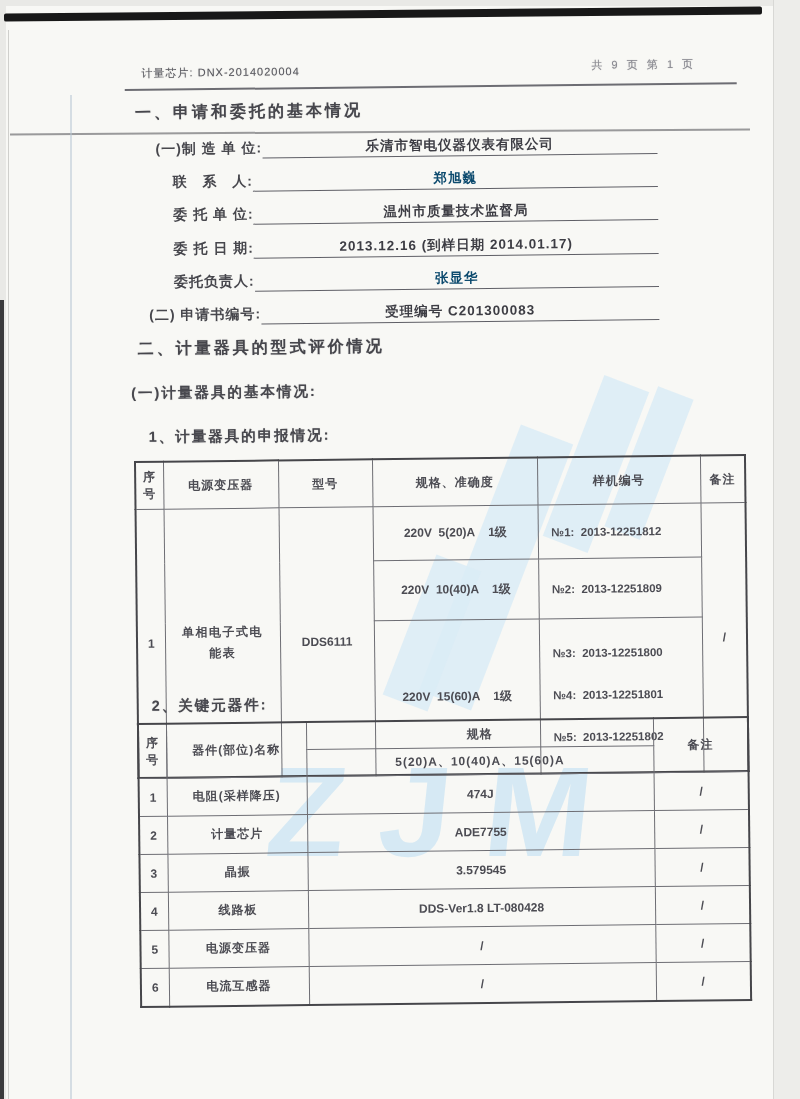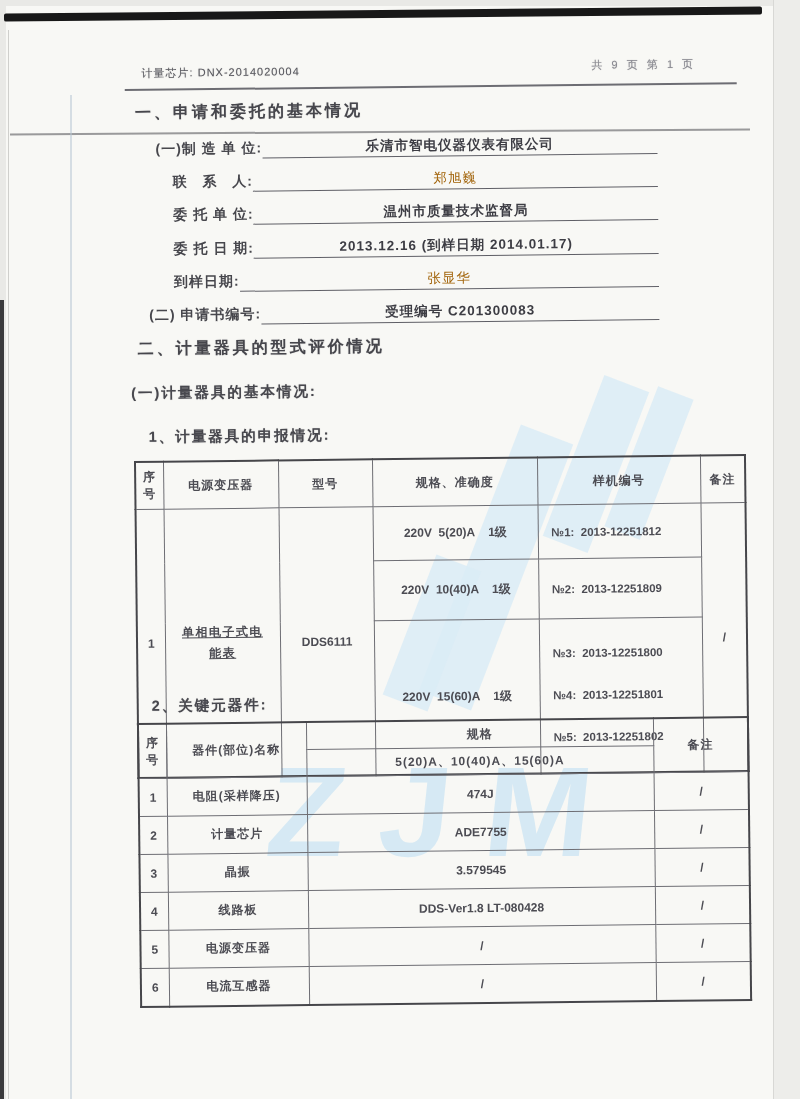--- a/index.html
+++ b/index.html
@@ -32,32 +32,32 @@
   .hdr-right{position:absolute;left:597px;top:60px;font-size:11px;letter-spacing:3px;color:#8a8a92;}
   .hdr-rule{position:absolute;left:130px;top:86px;width:612px;height:2px;background:#6d6d73;}
 
   .h1{position:absolute;font-size:16px;font-weight:700;letter-spacing:3px;color:#46464c;}
   .h2{position:absolute;font-size:14.5px;font-weight:700;letter-spacing:2px;color:#48484e;}
 
   .frow{position:absolute;display:flex;align-items:flex-end;}
   .flabel{font-size:14px;font-weight:700;letter-spacing:1px;color:#47474d;white-space:pre;padding-bottom:1px;}
   .fline{flex:1;border-bottom:1.6px solid #5f5f66;text-align:center;padding-bottom:1px;}
   .fvalue{font-size:13.5px;font-weight:700;letter-spacing:1px;color:#3d3d44;white-space:pre;}
-  .frow.light .fvalue{color:#a16207;font-weight:400;}
+  .frow.light .fvalue{color:#0c4a6e;font-weight:700;}
 
   table{border-collapse:collapse;table-layout:fixed;background:transparent;}
   .t1{position:absolute;left:135px;top:458px;width:610px;border:2.5px solid #46464a;}
   .t2{position:absolute;left:135px;top:720px;width:610px;border:2.5px solid #46464a;}
   th,td{border:1px solid #6e6e74;font-weight:600;color:#4c4c53;text-align:center;vertical-align:middle;padding:2px 3px;overflow:hidden;}
   .t1 th{height:42px;font-size:12px;letter-spacing:1px;}
   .t1 td{font-size:12px;}
   .t1 .spec{white-space:pre;}
   .t1 .samp{text-align:left;padding-left:13px;font-size:11.5px;white-space:pre;}
   .t1 .samp div{line-height:1.55;}
-  .name-wrap{display:inline-block;width:84px;letter-spacing:1.5px;line-height:1.7;text-decoration:underline;}
+  .name-wrap{display:inline-block;width:84px;letter-spacing:1.5px;line-height:1.7;}
   .t2 th{font-size:12px;letter-spacing:1px;}
   .t2 .hrow1 th{height:22px;}
   .t2 .hrow2 th{height:22px;font-weight:600;}
   .t2 td{height:33px;font-size:12px;}
   .t2 .nm{letter-spacing:1px;}
   .seq{font-size:11px;}
 </style>
 </head>
 <body>
 
@@ -86,21 +86,21 @@
   </div>
   <div class="frow" style="left:177px;top:202px;width:485px;">
     <span class="flabel">委 托 单 位:</span>
     <div class="fline"><span class="fvalue">温州市质量技术监督局</span></div>
   </div>
   <div class="frow" style="left:177px;top:236px;width:485px;">
     <span class="flabel">委 托 日 期:</span>
     <div class="fline"><span class="fvalue">2013.12.16 (到样日期 2014.01.17)</span></div>
   </div>
   <div class="frow light" style="left:177px;top:269px;width:485px;">
-    <span class="flabel">到样日期:</span>
+    <span class="flabel">委托负责人:</span>
     <div class="fline"><span class="fvalue">张显华</span></div>
   </div>
   <div class="frow" style="left:152px;top:302px;width:510px;">
     <span class="flabel">(二) 申请书编号:</span>
     <div class="fline"><span class="fvalue">受理编号 C201300083</span></div>
   </div>
 
   <div class="h1 stxt" style="left:140px;top:336px;">二、计量器具的型式评价情况</div>
   <div class="h2 stxt" style="left:133px;top:381px;">(一)计量器具的基本情况:</div>
   <div class="h2 stxt" style="left:150px;top:425px;">1、计量器具的申报情况:</div>

